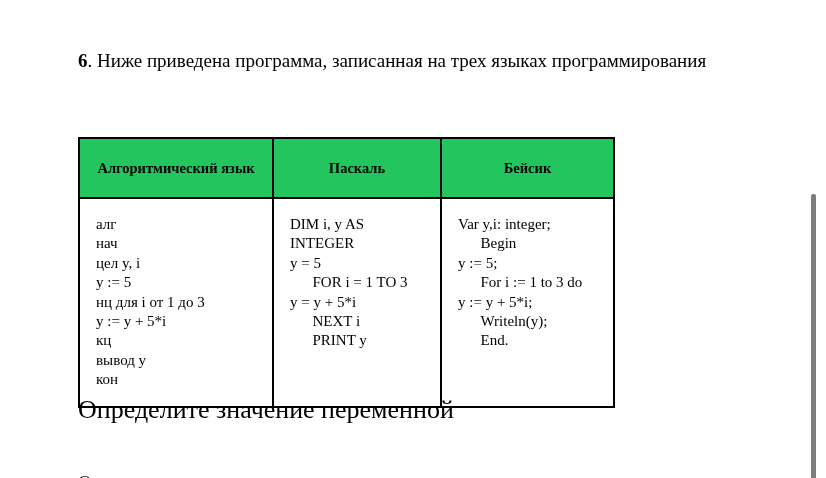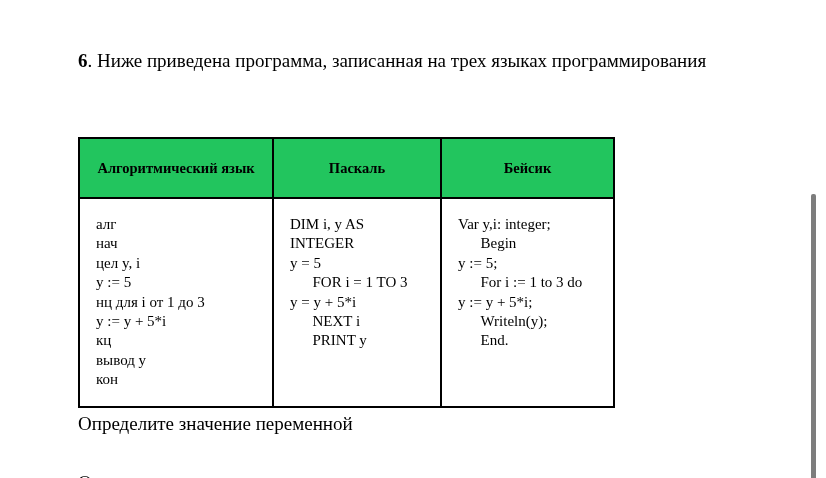--- a/index.html
+++ b/index.html
@@ -78,22 +78,22 @@
     padding: 14px 6px 12px 6px;
     white-space: pre-wrap;
     word-wrap: break-word;
     font-family: "Liberation Serif", "DejaVu Serif", serif;
   }
 
   
   .determine-line {
     position: absolute;
     left: 78px;
-    top: 375px;
-    font-size: 19px;
+    top: 361px;
+    font-size: 26px;
     line-height: 26px;
   }
   .answer-line {
     position: absolute;
     left: 78px;
     top: 434px;
     font-size: 19px;
     line-height: 26px;
     display: flex;
     align-items: baseline;

